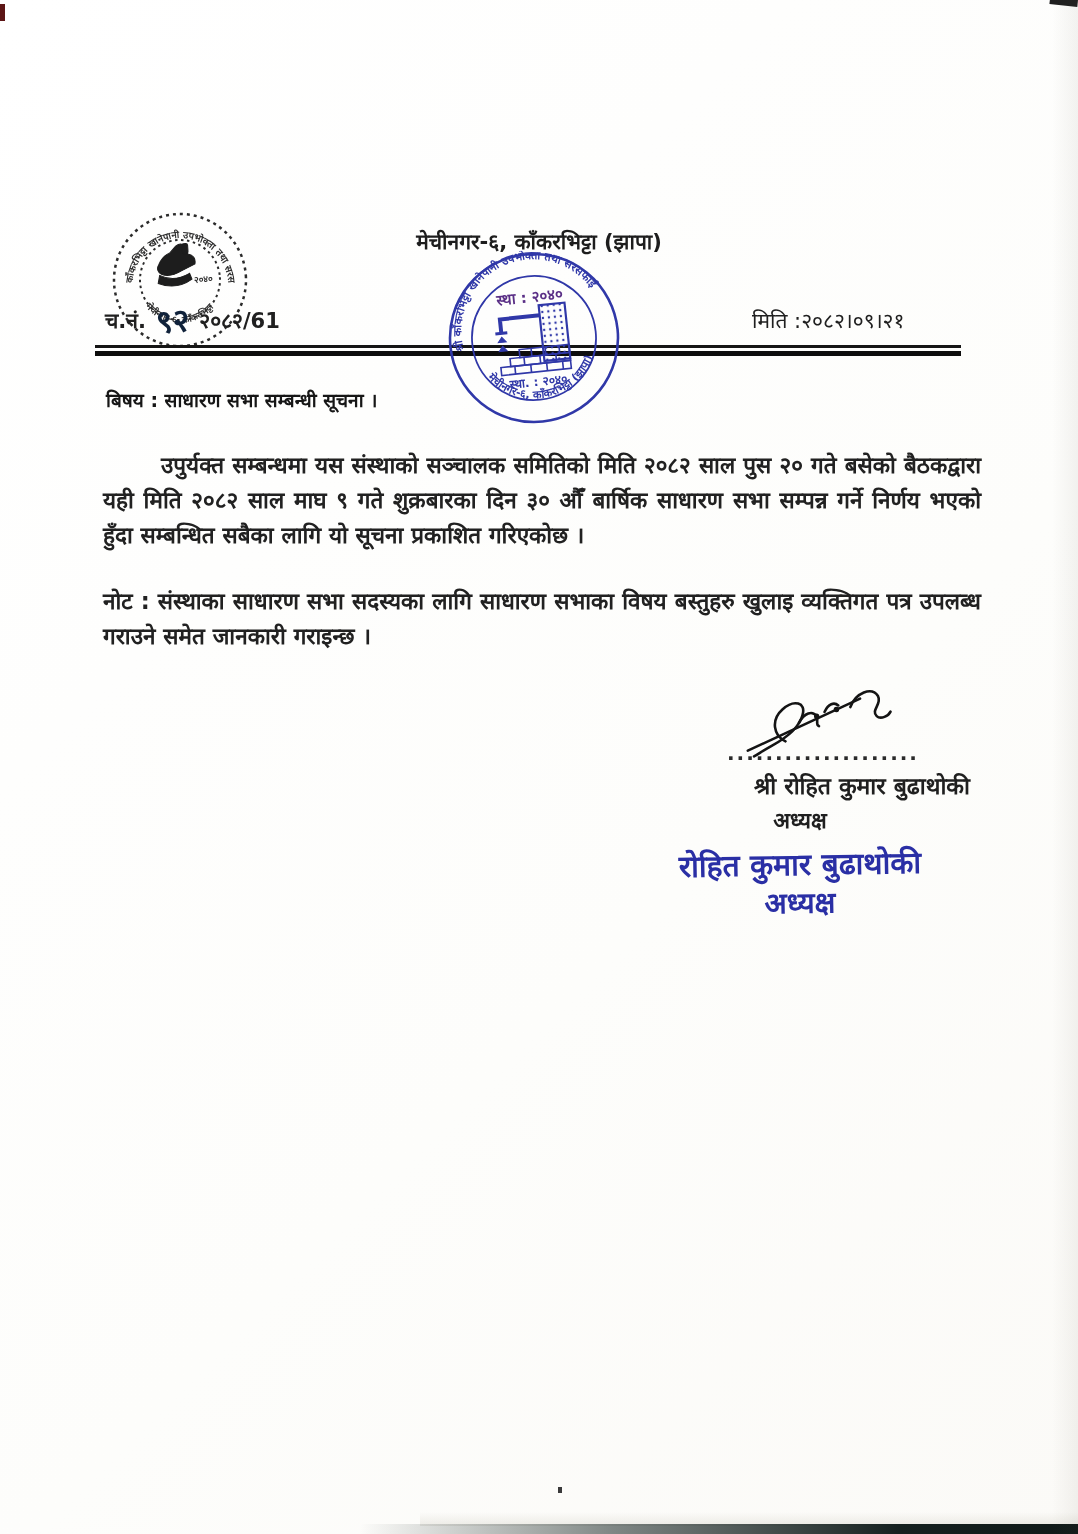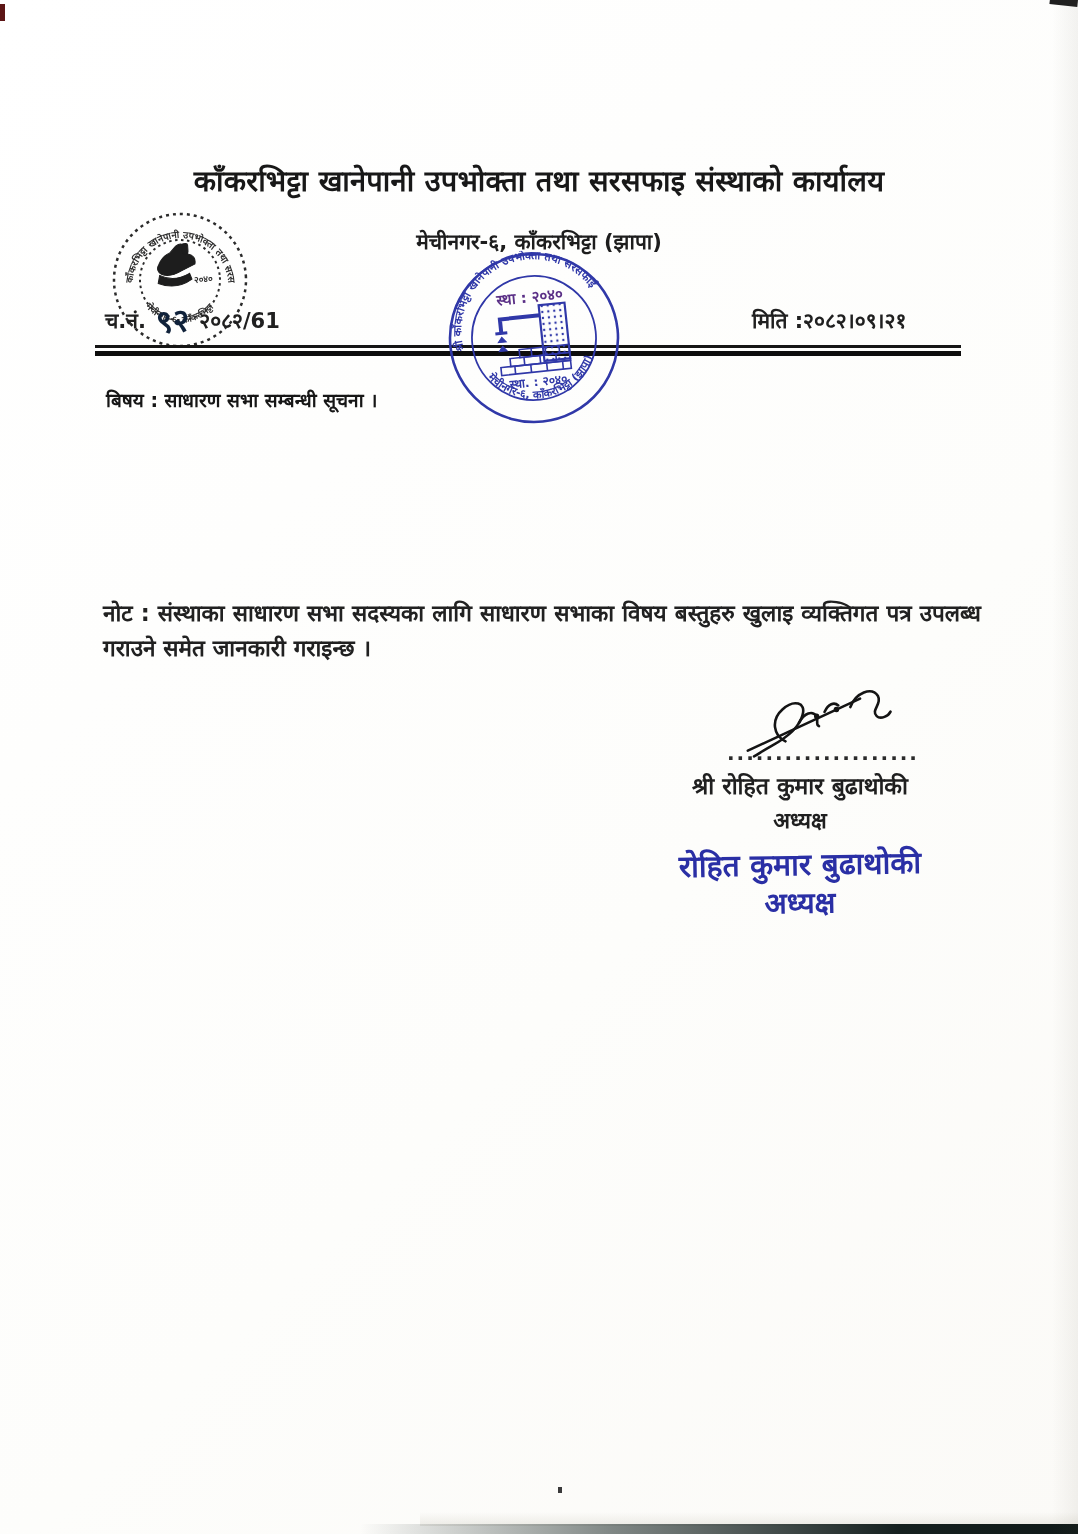--- a/index.html
+++ b/index.html
@@ -30,42 +30,41 @@
   .org-address{
     top:227px;left:0;right:0;text-align:center;
     font-size:21px;font-weight:700;color:#1d1d1d;
   }
   
   .ref-row{top:306px;left:105px;font-size:21px;font-weight:700;color:#202020;display:flex;align-items:flex-end;gap:8px;}
   .ref-number-hand{
     font-size:32px;line-height:26px;font-weight:700;color:#10223a;
     transform:rotate(-4deg);display:inline-block;margin:0 2px;
   }
-  .date-line{top:306px;left:752px;font-size:21px;font-weight:700;color:#202020;text-align:center;}
+  .date-line{top:306px;left:752px;font-size:21px;font-weight:400;color:#202020;text-align:center;}
   
   .rule-thin{top:345px;left:95px;width:866px;height:3px;background:#151515;}
   .rule-thick{top:351px;left:95px;width:866px;height:5px;background:#0d0d0d;}
   
   .subject{top:387px;left:106px;font-size:19px;font-weight:700;color:#161616;}
   
   .body-par{
     top:448px;left:103px;width:878px;
     font-size:22.5px;line-height:35px;font-weight:600;color:#212121;
     text-align:justify;text-indent:58px;
   }
   .note-par{
     top:584px;left:103px;width:878px;
     font-size:22.5px;line-height:35px;font-weight:600;color:#212121;
     text-align:justify;
-    margin-top:12px;
   }
   
   .sig-svg{top:682px;left:733px;width:180px;height:88px;transform:rotate(-2deg);}
   .sig-dots{top:741px;left:727px;width:190px;font-size:20px;letter-spacing:2px;color:#2a2a2a;font-weight:700;white-space:nowrap;overflow:hidden;}
-  .sig-name{top:769px;left:630px;width:340px;text-align:center;font-size:23px;font-weight:600;color:#1f1f1f;}
+  .sig-name{top:769px;left:630px;width:340px;text-align:right;font-size:23px;font-weight:600;color:#1f1f1f;}
   .sig-title{top:804px;left:630px;width:340px;text-align:center;font-size:22px;font-weight:600;color:#1f1f1f;}
   .stamp-name{
     top:843px;left:620px;width:360px;text-align:center;
     font-size:30px;font-weight:800;transform:rotate(-1deg);
   }
   .stamp-title{
     top:882px;left:620px;width:360px;text-align:center;
     font-size:29px;font-weight:800;transform:rotate(-1deg);
   }
   
@@ -88,21 +87,20 @@
 <body>
 
 <div class="page">
 
   <div class="abs art-corner-red"></div>
   <div class="abs art-corner-black"></div>
   <div class="abs art-bottom-tint"></div>
   <div class="abs art-bottom-band"></div>
   <div class="abs art-dot"></div>
 
-  <div class="abs org-name">काँकरभिट्टा खानेपानी उपभोक्ता तथा सरसफाइ संस्थाको कार्यालय</div>
   <div class="abs org-address">मेचीनगर-६, काँकरभिट्टा (झापा)</div>
 
   <svg class="abs logo-seal" viewBox="0 0 144 144">
     <defs>
       <path id="logoTopArc" d="M 24 78 A 48 48 0 1 1 120 78" fill="none"></path>
       <path id="logoBottomArc" d="M 30 84 A 44 44 0 0 0 114 84" fill="none"></path>
     </defs>
     <circle cx="72" cy="72" r="66" fill="none" stroke="#2b2b2b" stroke-width="2.5" stroke-dasharray="3 4"></circle>
     <circle cx="72" cy="72" r="40" fill="none" stroke="#2b2b2b" stroke-width="2" stroke-dasharray="2.5 3.5"></circle>
     <text font-size="9.5" fill="#2f2f2f" font-weight="700">
@@ -171,20 +169,21 @@
           <line x1="82" y1="114" x2="82" y2="122"></line>
           <line x1="98" y1="114" x2="98" y2="122"></line>
           <line x1="114" y1="114" x2="114" y2="122"></line>
       </g>
     </g>
     <text x="88" y="136" font-size="12" fill="#3038a8" font-weight="700" text-anchor="middle">स्था. : २०४०</text>
   </svg>
 
   <div class="abs subject">बिषय : साधारण सभा सम्बन्धी सूचना ।</div>
 
+  <div class="abs body-par">उपुर्यक्त सम्बन्धमा यस संस्थाको सञ्चालक समितिको मिति २०८२ साल पुस २० गते बसेको बैठकद्वारा यही मिति २०८२ साल माघ ९ गते शुक्रबारका दिन ३० औँ बार्षिक साधारण सभा सम्पन्न गर्ने निर्णय भएको हुँदा सम्बन्धित सबैका लागि यो सूचना प्रकाशित गरिएकोछ ।</div>
   <div class="abs note-par">नोट : संस्थाका साधारण सभा सदस्यका लागि साधारण सभाका विषय बस्तुहरु खुलाइ व्यक्तिगत पत्र उपलब्ध गराउने समेत जानकारी गराइन्छ ।</div>
 
   <svg class="abs sig-svg" viewBox="0 0 180 88">
     <g fill="none" stroke="#141414" stroke-width="2.6" stroke-linecap="round" stroke-linejoin="round">
       <path d="M 14 66 L 128 18"></path>
       <path d="M 52 58 C 40 52 38 36 50 26 C 62 16 74 20 70 32 C 66 46 50 56 38 62 C 30 66 24 70 20 72"></path>
       <path d="M 66 40 c 6 -10 14 -12 18 -6 c 2 4 -2 8 2 10"></path>
       <path d="M 92 30 c 4 -8 10 -10 14 -6"></path>
       <path d="M 118 26 c 6 -14 22 -20 28 -10 c 4 8 -8 14 -2 20 c 4 4 12 0 14 -4"></path>
       <circle cx="84" cy="34" r="1.4" fill="#141414"></circle>

